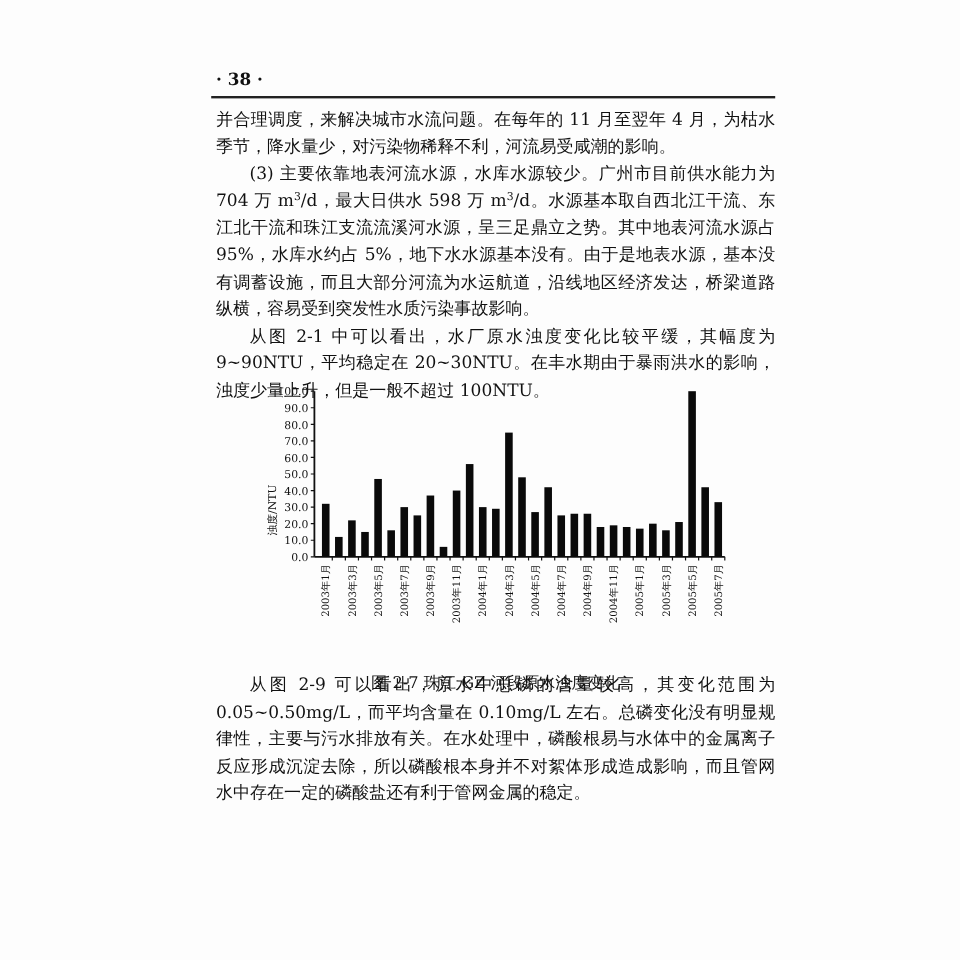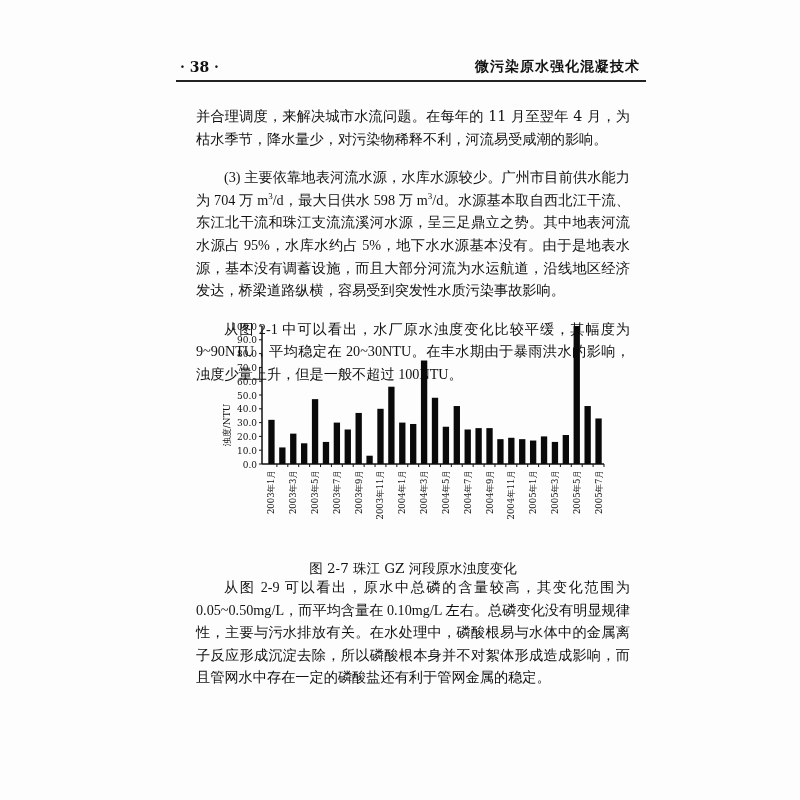--- a/index.html
+++ b/index.html
@@ -3,36 +3,35 @@
 <meta charset="utf-8">
 <style>
   html,body{margin:0;padding:0;background:#fff;}
   body{width:800px;height:800px;position:relative;overflow:hidden;font-family:"DejaVu Serif","Liberation Serif",serif;color:#111;}
   .page{position:absolute;left:0;top:0;width:800px;height:800px;background:#fdfdfd;padding-left:16px;}
   .header{position:absolute;left:178px;top:56px;width:466px;height:24px;}
   .pgnum{position:absolute;left:2px;top:3px;font-size:14px;font-weight:bold;}
   .runhead{position:absolute;right:4px;top:2px;font-size:14px;font-weight:bold;letter-spacing:1px;}
   .rule{position:absolute;left:176px;top:80px;width:470px;height:2px;background:#222;}
   .body{position:absolute;left:180px;top:89px;width:466px;font-size:14.2px;line-height:22.6px;text-align:justify;}
-  .p{margin:16px;}
-  .ind{text-indent:28px;font-family:Liberation Serif, serif;}
+  .p{margin:0;}
+  .ind{text-indent:28px;}
   .chart{position:absolute;left:222px;top:318px;width:400px;height:226px;}
   .caption{position:absolute;left:180px;top:560px;width:466px;text-align:center;font-size:13.5px;}
   .body2{position:absolute;left:180px;top:560px;width:466px;font-size:14.2px;line-height:22.6px;text-align:justify;}
   sup{font-size:9px;line-height:0;}
   svg text{font-family:"DejaVu Serif","Liberation Serif",serif;}
 </style>
 </head>
 <body>
 
 <div class="page">
 
   <div class="header">
     <span class="pgnum">· 38 ·</span>
-    <span class="runhead">微污染原水强化混凝技术</span>
   </div>
   <div class="rule"></div>
 
   <div class="body">
     <p class="p">并合理调度，来解决城市水流问题。在每年的 11 月至翌年 4 月，为枯水季节，降水量少，对污染物稀释不利，河流易受咸潮的影响。</p>
     <p class="p ind"><span>(3) 主要依靠地表河流水源，水库水源较少。广州市目前供水能力为 704 万 m</span><sup>3</sup><span>/d，最大日供水 598 万 m</span><sup>3</sup><span>/d。水源基本取自西北江干流、东江北干流和珠江支流流溪河水源，呈三足鼎立之势。其中地表河流水源占 95%，水库水约占 5%，地下水水源基本没有。由于是地表水源，基本没有调蓄设施，而且大部分河流为水运航道，沿线地区经济发达，桥梁道路纵横，容易受到突发性水质污染事故影响。</span></p>
     <p class="p ind">从图 2-1 中可以看出，水厂原水浊度变化比较平缓，其幅度为 9~90NTU，平均稳定在 20~30NTU。在丰水期由于暴雨洪水的影响，浊度少量上升，但是一般不超过 100NTU。</p>
   </div>
 
   <div class="chart">

